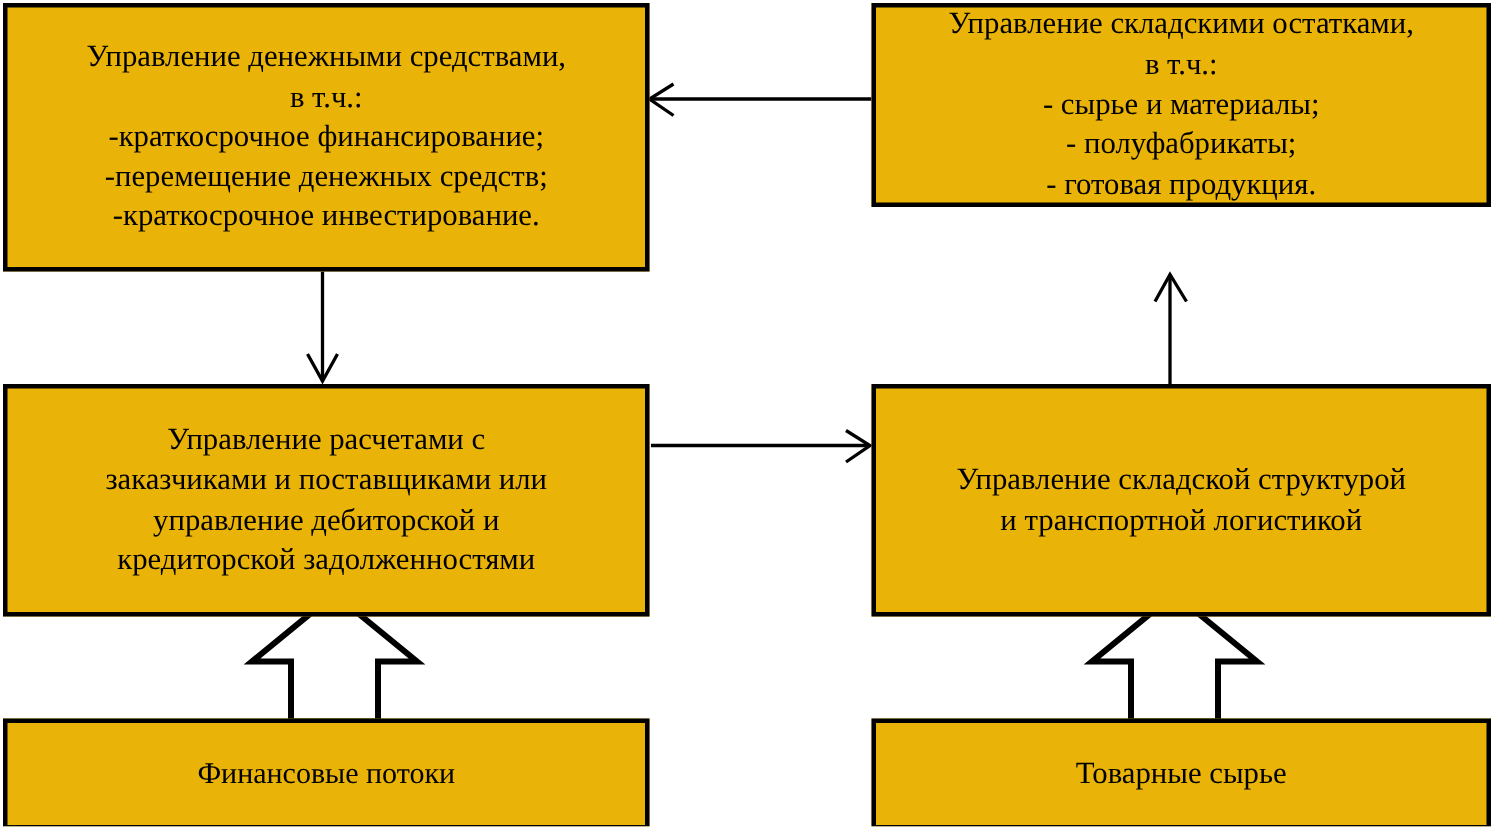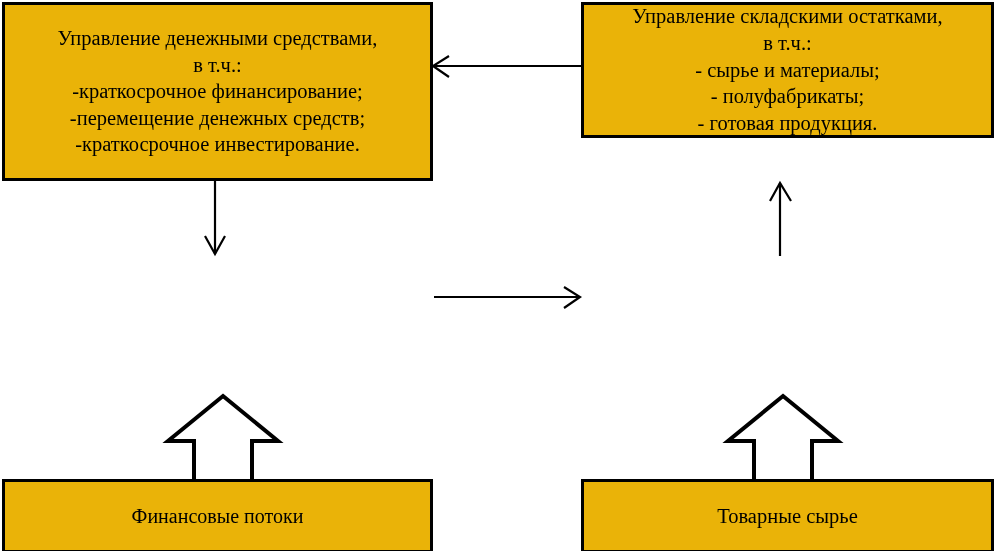--- a/index.html
+++ b/index.html
@@ -123,21 +123,31 @@
   </div>
 
   <div class="node" id="box-stock">
     <span class="txt">Управление складскими остатками,
 в т.ч.:
 - сырье и материалы;
 - полуфабрикаты;
 - готовая продукция.</span>
   </div>
 
+  <div class="node" id="box-settle">
+    <span class="txt">Управление расчетами с
+заказчиками и поставщиками или
+управление дебиторской и
+кредиторской задолженностями</span>
+  </div>
 
+  <div class="node" id="box-wh">
+    <span class="txt">Управление складской структурой
+и транспортной логистикой</span>
+  </div>
 
   <div class="node" id="box-finflow">
     <span class="txt">Финансовые потоки</span>
   </div>
 
   <div class="node" id="box-goodsflow">
     <span class="txt">Товарные сырье</span>
   </div>
 
 </div>

